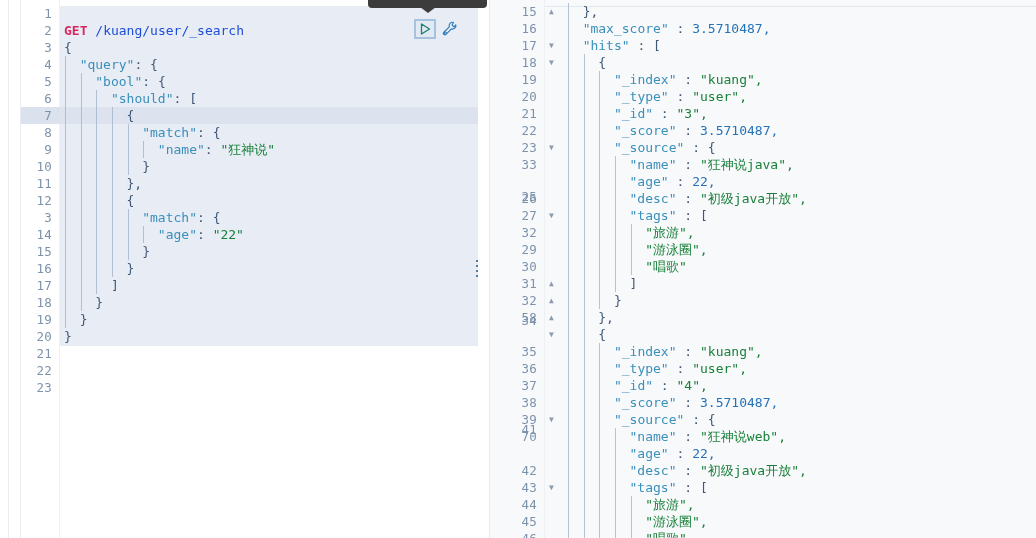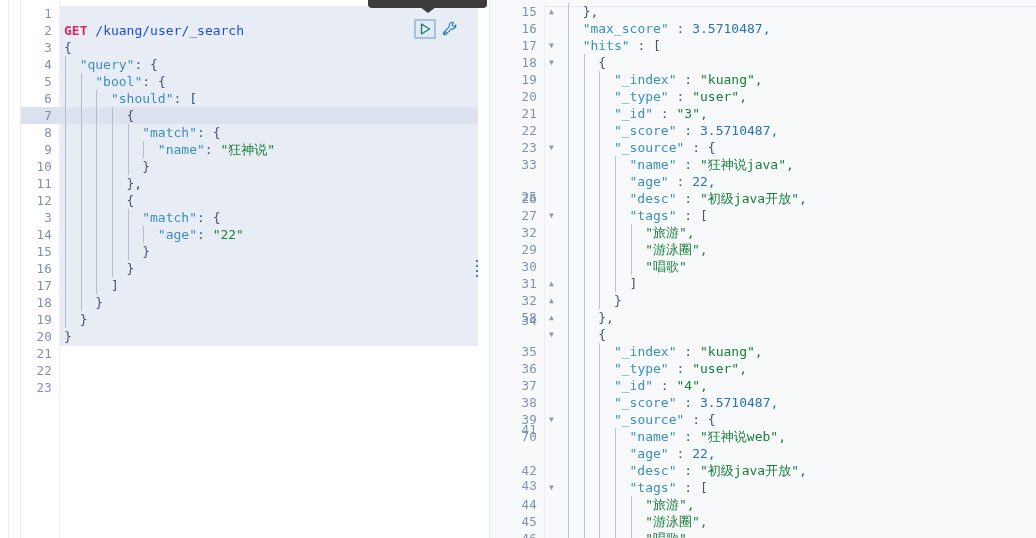--- a/index.html
+++ b/index.html
@@ -407,21 +407,21 @@
         <div class="fold" style="top: 326px;">▼</div>
         <div class="ln" style="top: 343px;">35</div>
         <div class="ln" style="top: 360px;">36</div>
         <div class="ln" style="top: 377px;">37</div>
         <div class="ln" style="top: 394px; margin-left: 32px;">38</div>
         <div class="ln" style="top: 411px;">39</div>
         <div class="fold" style="top: 411px;">▼</div>
         <div class="ln" style="top: 428px;">70</div>
         <div class="ln" style="top: 421px;">41</div>
         <div class="ln" style="top: 462px;">42</div>
-        <div class="ln" style="top: 479px; font-family: Liberation Mono, monospace;">43</div>
+        <div class="ln" style="top: 479px;">43</div>
         <div class="fold" style="top: 479px;">▼</div>
         <div class="ln" style="top: 496px;">44</div>
         <div class="ln" style="top: 513px;">45</div>
         <div class="ln" style="top: 530px;">46</div>
       </div>
 
     <div class="code code-right" id="code-right">
         <div class="guide" style="left: 23px; top: 3px; height: 17px;"></div>
         <div class="line" style="top: 3px; left: 37.64px;"><span class="t-punct">},</span></div>
         <div class="guide" style="left: 23px; top: 20px; height: 17px;"></div>

